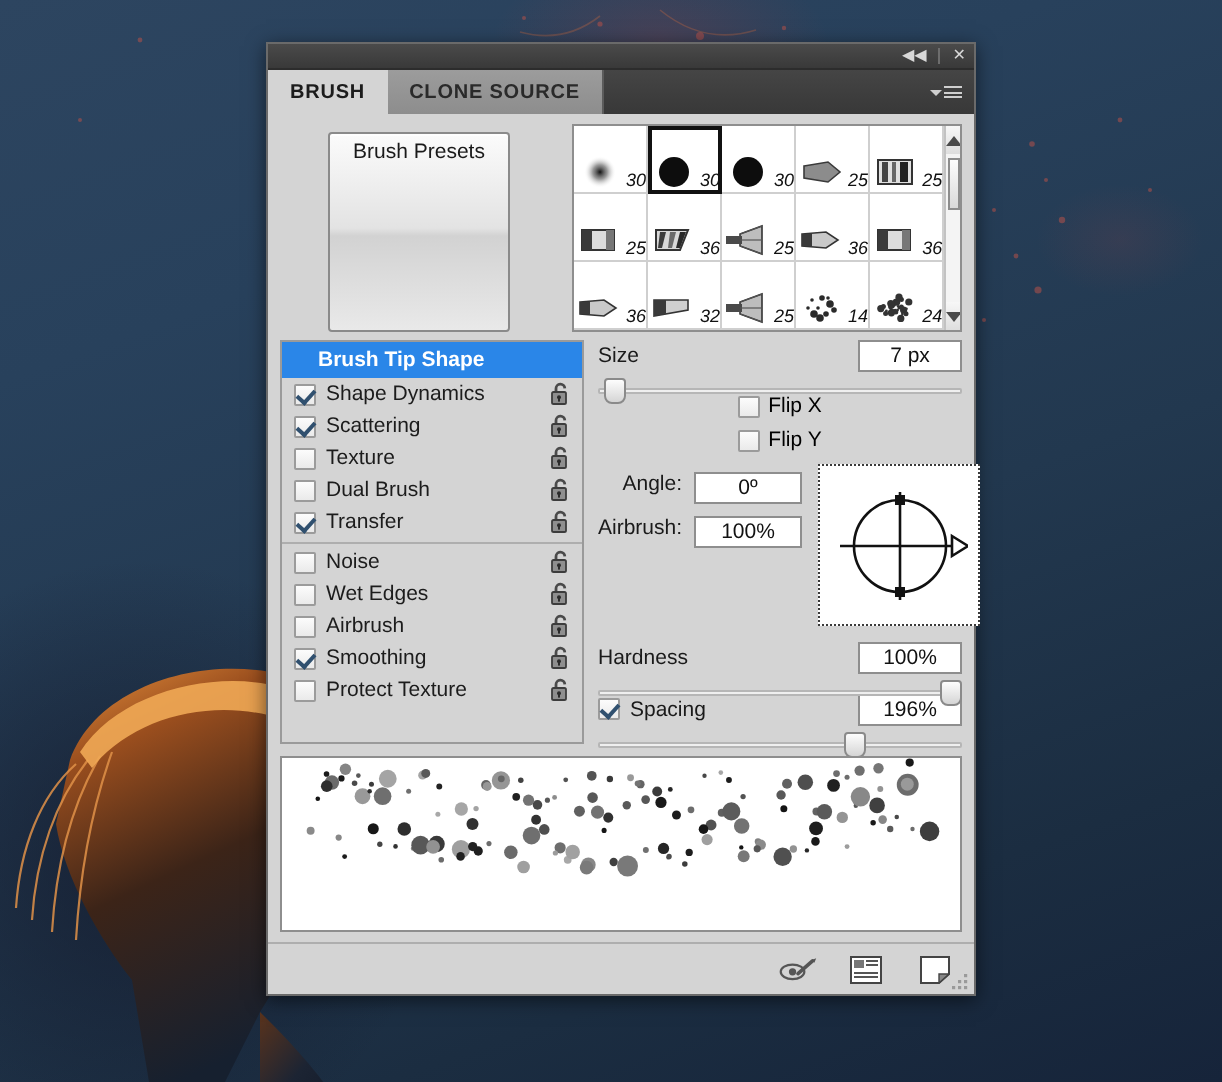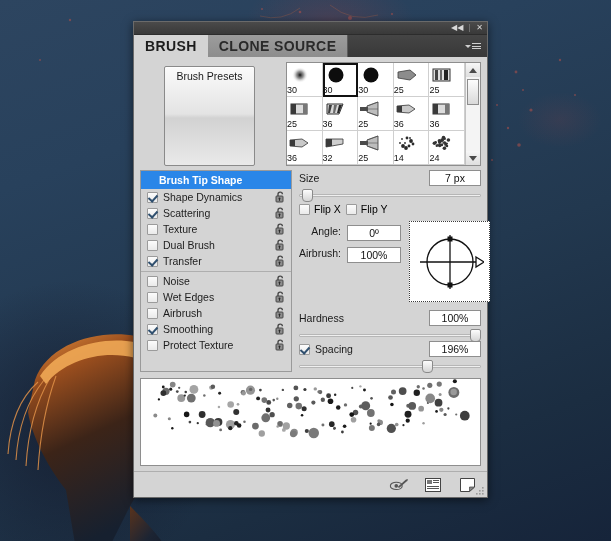--- a/index.html
+++ b/index.html
@@ -55,21 +55,21 @@
   
   .tabstrip {
     height: 22px; flex: none;
     background: linear-gradient(180deg, #3e3e3e 0%, #343434 100%);
     display: flex; align-items: stretch;
     position: relative;
   }
   .tab {
     display: flex; align-items: center;
     padding: 0 11px;
-    font-size: 14px; letter-spacing: 0.4px;
+    font-size: 10px; letter-spacing: 0.4px;
     cursor: pointer; user-select: none;
   }
   .tab.active { background: #d4d4d4; color: #1c1c1c; font-weight: bold; }
   .tab.inactive {
     background: linear-gradient(180deg, #9c9c9c 0%, #8d8d8d 100%);
     color: #2a2a2a; font-weight: bold;
     border-right: 1px solid #5c5c5c;
   }
   .tabfill { flex: 1; background: linear-gradient(180deg, #454545 0%, #383838 100%); }
   .panel-menu {
@@ -102,22 +102,22 @@
 
   
   .grid-wrap {
     flex: 1; height: 104px;
     background: #fff; border: 1px solid #8e8e8e;
     display: flex; overflow: hidden;
   }
   .grid-cells { flex: 1; display: grid; grid-template-columns: repeat(5, 1fr); }
   .gcell {
     border-right: 1px solid #cfcfcf; border-bottom: 1px solid #cfcfcf;
-    display: flex; flex-direction: column; align-items: flex-start; justify-content: flex-start;
-    padding-top: 2px; cursor: pointer; position: relative;
+    display: flex; flex-direction: row; align-items: flex-end; justify-content: flex-start;
+    padding-top: 2px; cursor: pointer; position: relative; font-style: italic;
   }
   .gcell.sel { outline: 2px solid #111; outline-offset: -2px; z-index: 2; }
   .gtip { height: 20px; display: flex; align-items: center; justify-content: center; }
   .gnum { font-size: 9px; color: #111; line-height: 11px; }
 
   
   .vscroll {
     width: 15px; background: #f0f0f0; border-left: 1px solid #c2c2c2;
     display: flex; flex-direction: column; position: relative;
   }
@@ -185,21 +185,21 @@
   .slider .track {
     position: absolute; left: 0; right: 0; top: 6px; height: 3px;
     background: #efefef; border: 1px solid #b6b6b6; border-radius: 1px;
   }
   .slider .thumb {
     position: absolute; top: 1px; width: 11px; height: 13px;
     background: linear-gradient(180deg,#fdfdfd,#d5d5d5);
     border: 1px solid #8a8a8a; border-radius: 2px 2px 4px 4px;
     cursor: pointer;
   }
-  .flip-row { display: flex; align-items: center; gap: 5px; font-size: 10.5px; margin: 2px 0 6px 0; }
+  .flip-row { display: flex; align-items: center; gap: 5px; font-size: 10.5px; margin: 2px 0 6px 0; flex-direction: column; }
   .flip-grp { display: flex; align-items: center; gap: 4px; cursor: pointer; }
 
   .angle-block { display: flex; gap: 8px; align-items: flex-start; }
   .angle-fields { flex: 1; display: flex; flex-direction: column; gap: 6px; padding-top: 4px; }
   .af-row { display: flex; align-items: flex-start; justify-content: flex-end; gap: 6px; }
   .angle-widget {
     width: 81px; height: 81px; flex: none;
     background: #fff; border: 1px dotted #3a3a3a;
     display: flex; align-items: center; justify-content: center;
   }

